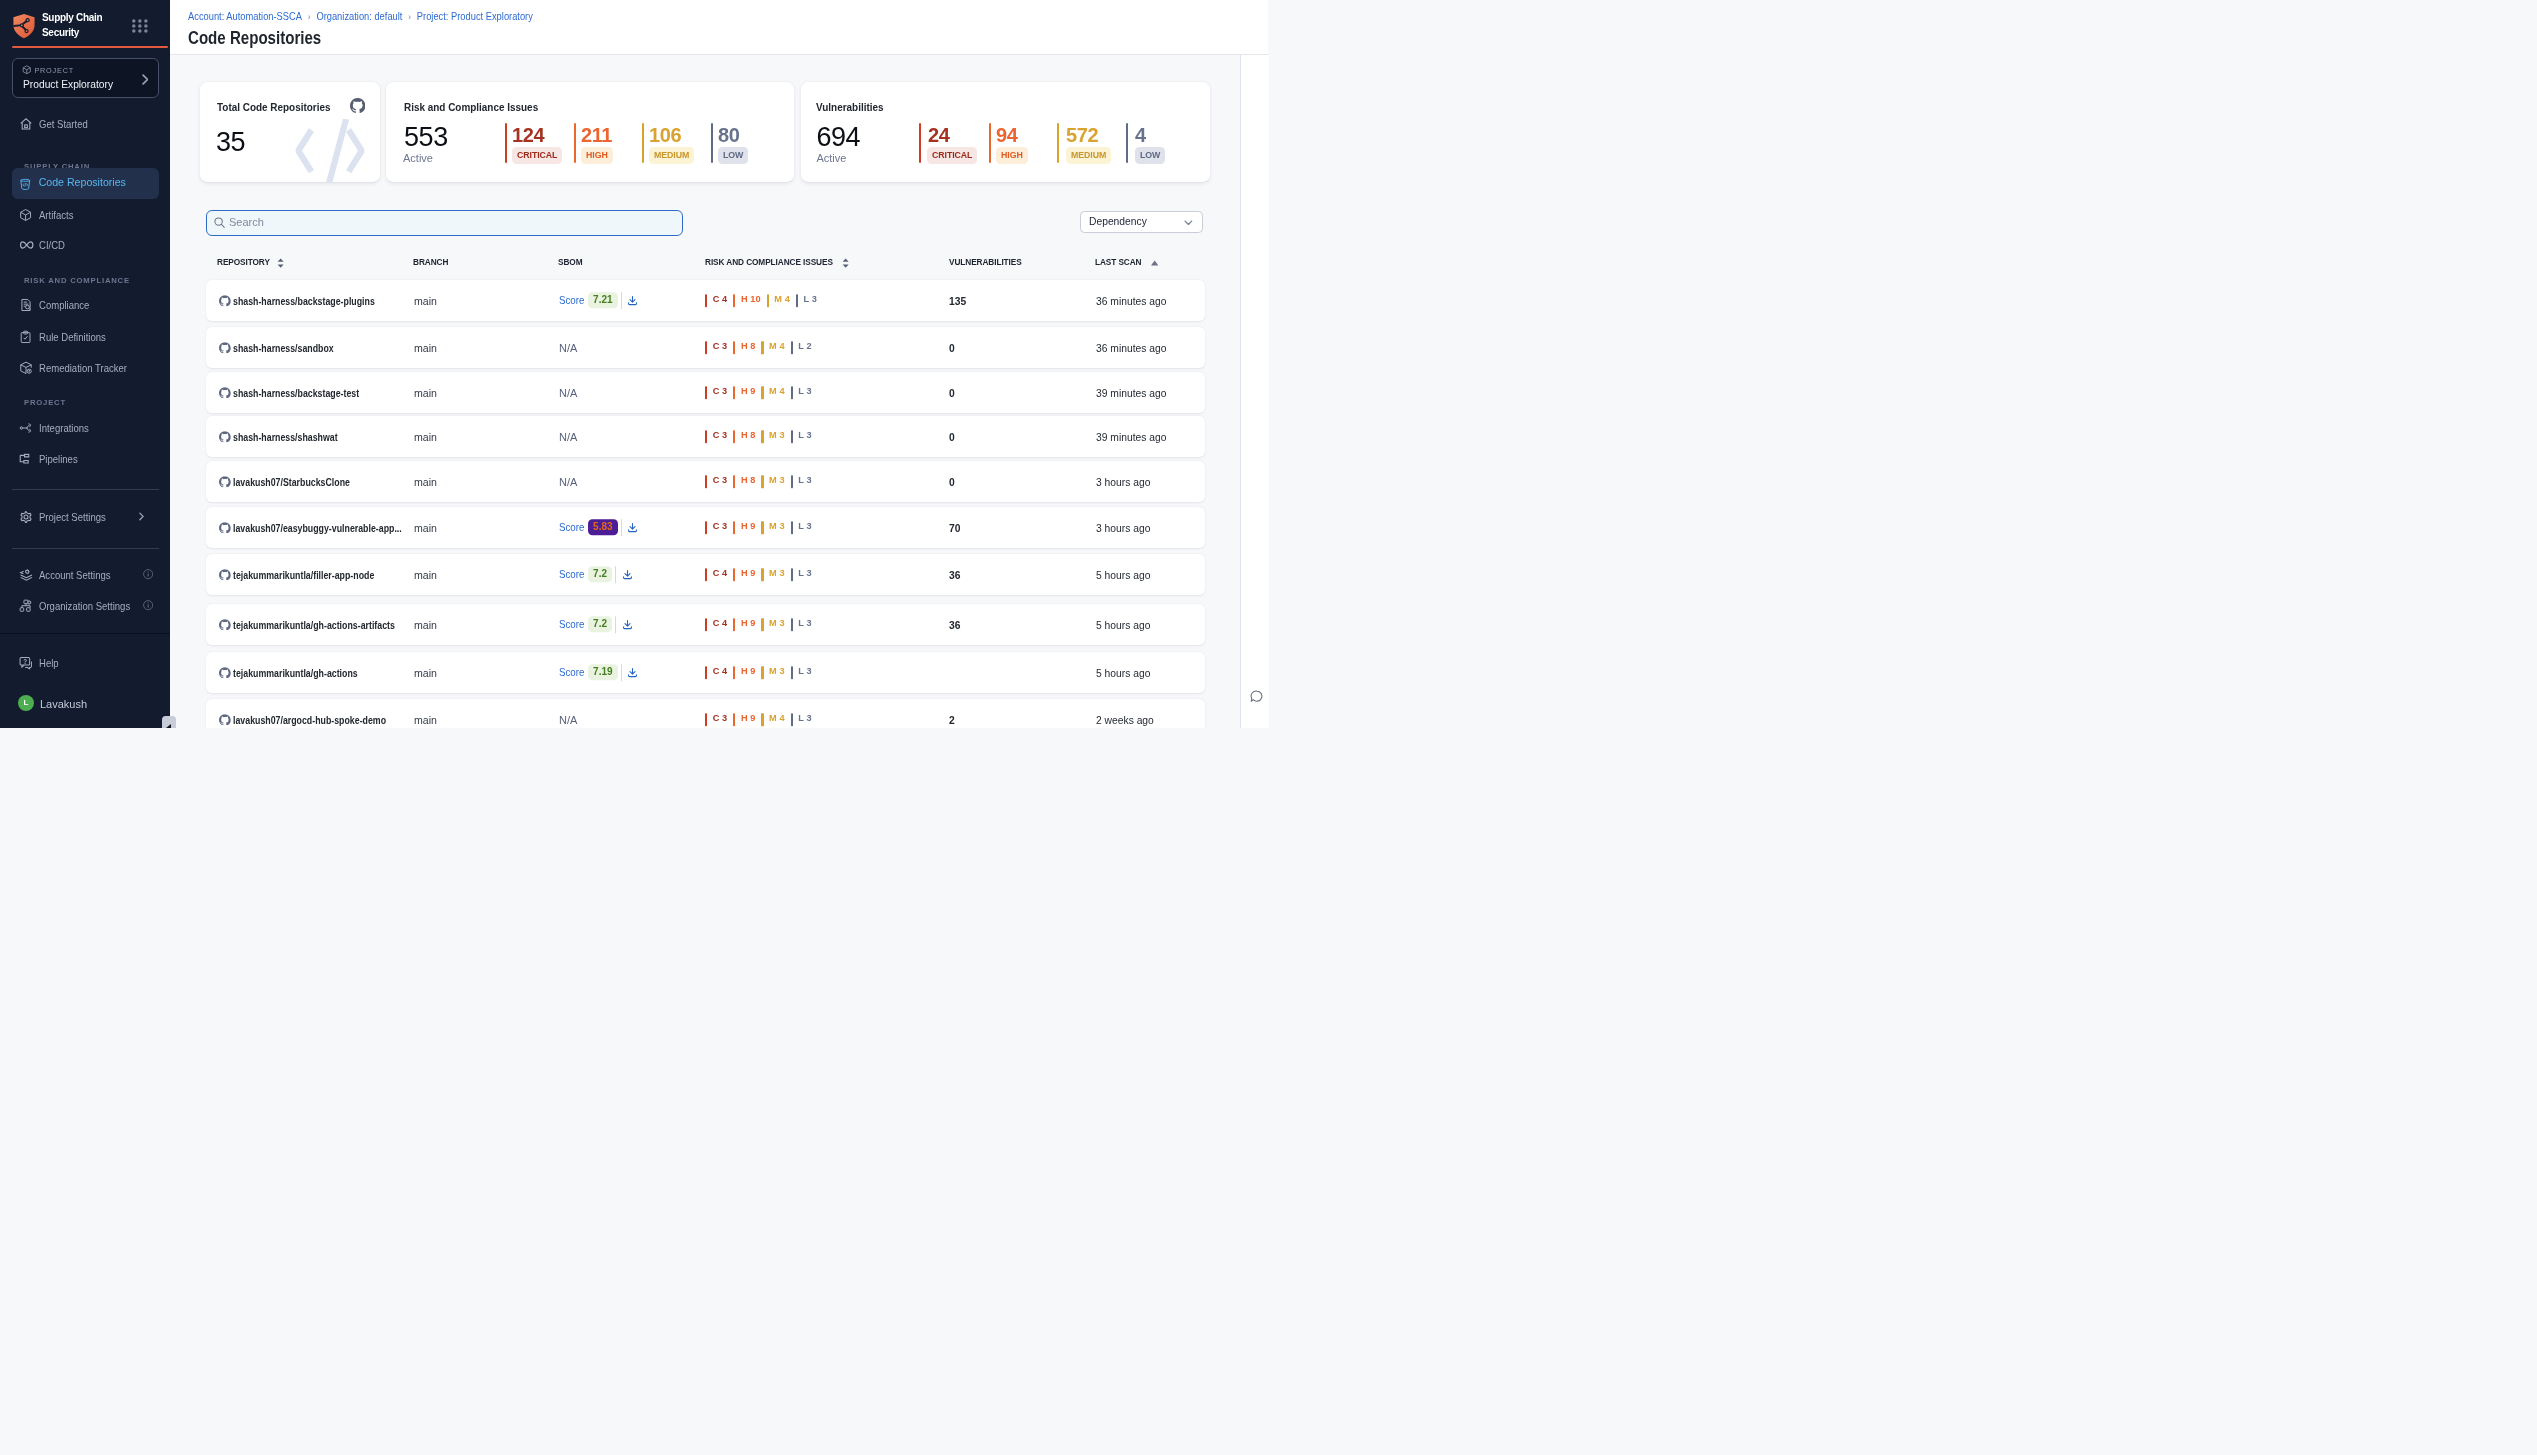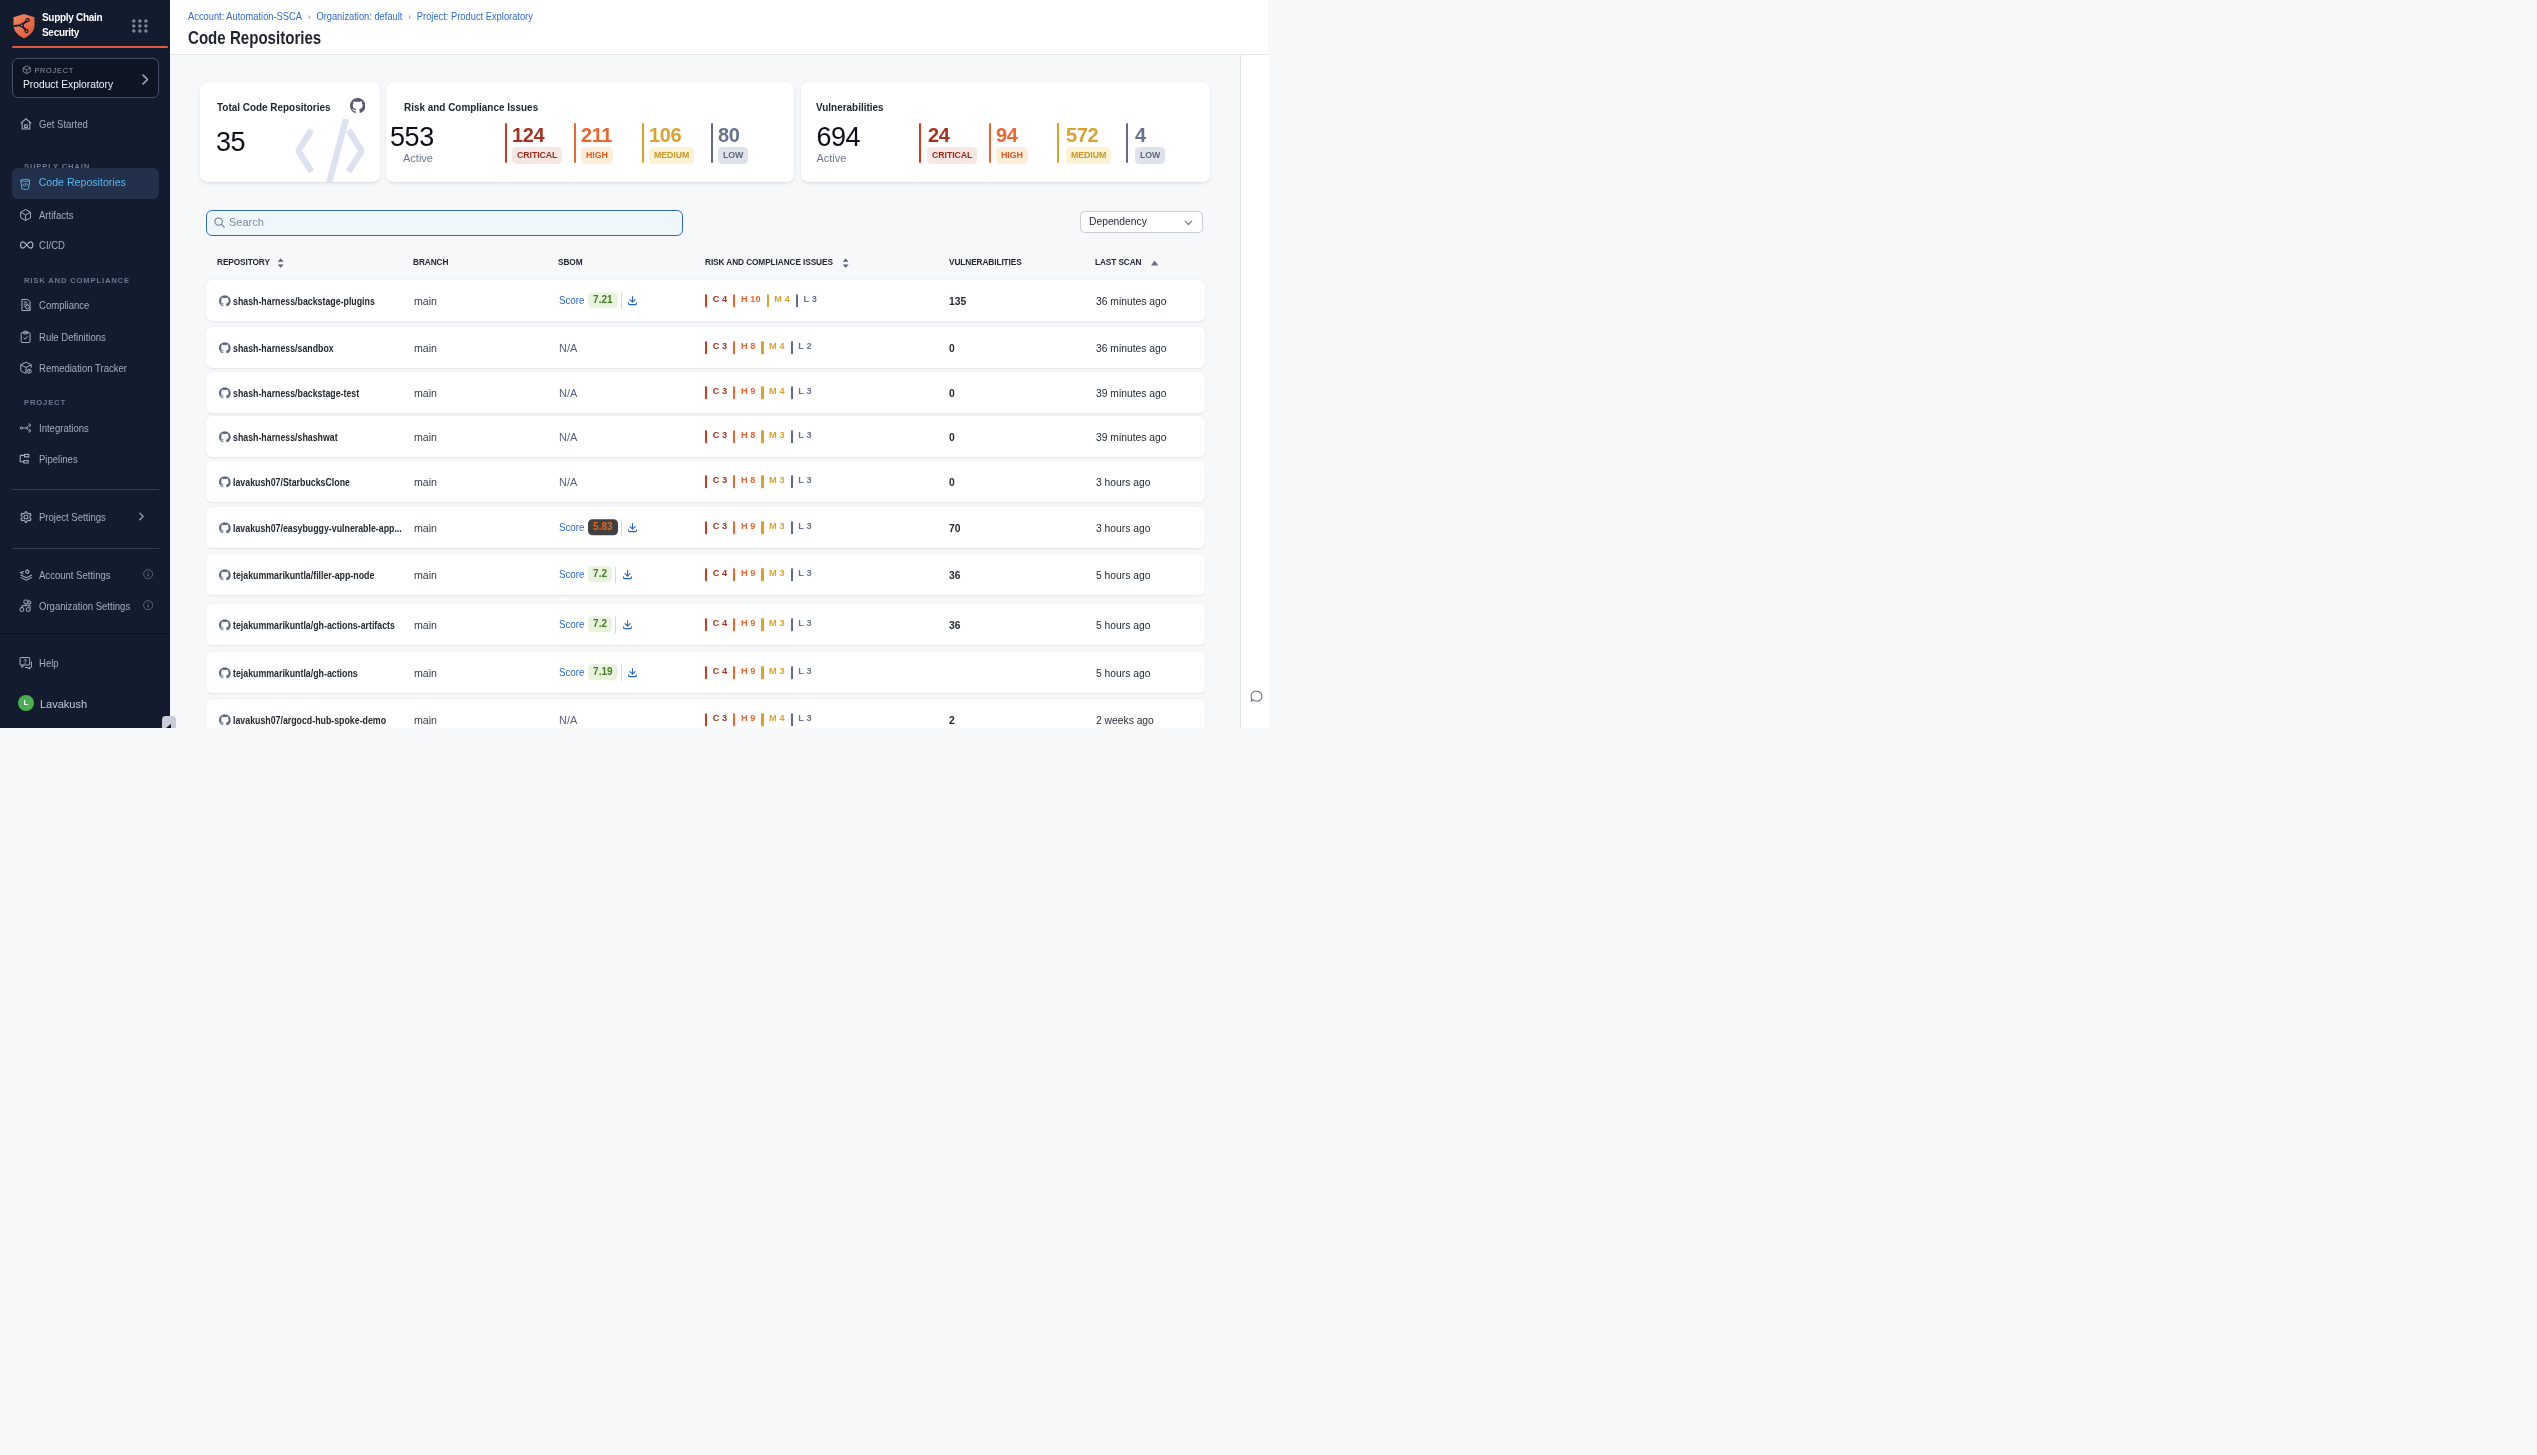--- a/index.html
+++ b/index.html
@@ -50,21 +50,21 @@
 .branch{left:208px;font-size:10.6px;color:#343b49}
 .sbom{left:353px;display:flex;align-items:center}
 .na{left:353px;font-size:11px;color:#59627b}
 .risk{left:499px;display:flex;}
 .vuln{left:743px;font-size:10.3px;font-weight:600;color:#22272f}
 .scan{left:890px;font-size:10.3px;color:#242a34}
 .ghrow{position:absolute;left:13px;top:50%;transform:translateY(-50%)}
 .score{font-size:10.6px;font-weight:500;color:#2a6ace;width:29px;flex:none;transform:scaleX(.92);transform-origin:left center}
 .scbadge{height:16px;line-height:16px;border-radius:4.4px;padding:0 5.1px;font-size:10px;font-weight:700}
 .scgreen{background:#e9f3e0;color:#467d20}
-.scorange{background:#404040;color:#e0661f}
+.scorange{background:#4c1d95;color:#e0661f}
 .vdiv{width:0.7px;height:17.6px;background:#d5d9e2;margin:0 5.9px 0 2.9px}
 .sb{width:2.2px;height:13.6px;border-radius:0.7px;flex:none}
 .sv{font-size:9.2px;font-weight:700;margin:0 5.9px 0 5.5px;letter-spacing:0.1px}
 .c-bar{background:#cd3d24}.c-tx{color:#a53222}
 .h-bar{background:#ec672c}.h-tx{color:#ec6430}
 .m-bar{background:#d9a12d}.m-tx{color:#d9a231}
 .l-bar{background:#5f6b87}.l-tx{color:#67738e}
 #card2 .bignum,#card3 .bignum{top:40px}
 #card2 .activetx,#card3 .activetx{top:70px}
 </style>
@@ -248,21 +248,21 @@
     </svg>
   <div class="bignum" style="left:16px">35</div>
   <svg class="abs" style="left:95px;top:37px" width="70" height="73" viewBox="0 0 96 100" fill="none" stroke="#dce2ef" stroke-width="8.5">
     <path d="M22.5 15 L4.5 43.5 L22.5 72" stroke-linejoin="bevel"></path>
     <path d="M73.5 15 L91.5 43.5 L73.5 72" stroke-linejoin="bevel"></path>
     <path d="M70 0 L43.5 100"></path>
   </svg>
 </div>
 <div class="card" id="card2">
   <div class="ctitle" style="left:17.6px">Risk and Compliance Issues</div>
-  <div class="bignum" style="left:4px">553</div>
+  <div class="bignum" style="left:18px">553</div>
   <div class="activetx" style="left:17px">Active</div>
   <div class="statbar c-bar" style="left:119px"></div>
   <div class="statnum c-tx" style="left:126px">124</div>
   <div class="statbadge" style="left:126px;background:#f7e7e4;color:#9c2a1b">CRITICAL</div>
   <div class="statbar h-bar" style="left:188px"></div>
   <div class="statnum h-tx" style="left:195px">211</div>
   <div class="statbadge" style="left:195px;background:#fdeeda;color:#e05c20">HIGH</div>
   <div class="statbar m-bar" style="left:256px"></div>
   <div class="statnum m-tx" style="left:263px">106</div>
   <div class="statbadge" style="left:263px;background:#fbf3d3;color:#c8972c">MEDIUM</div>

